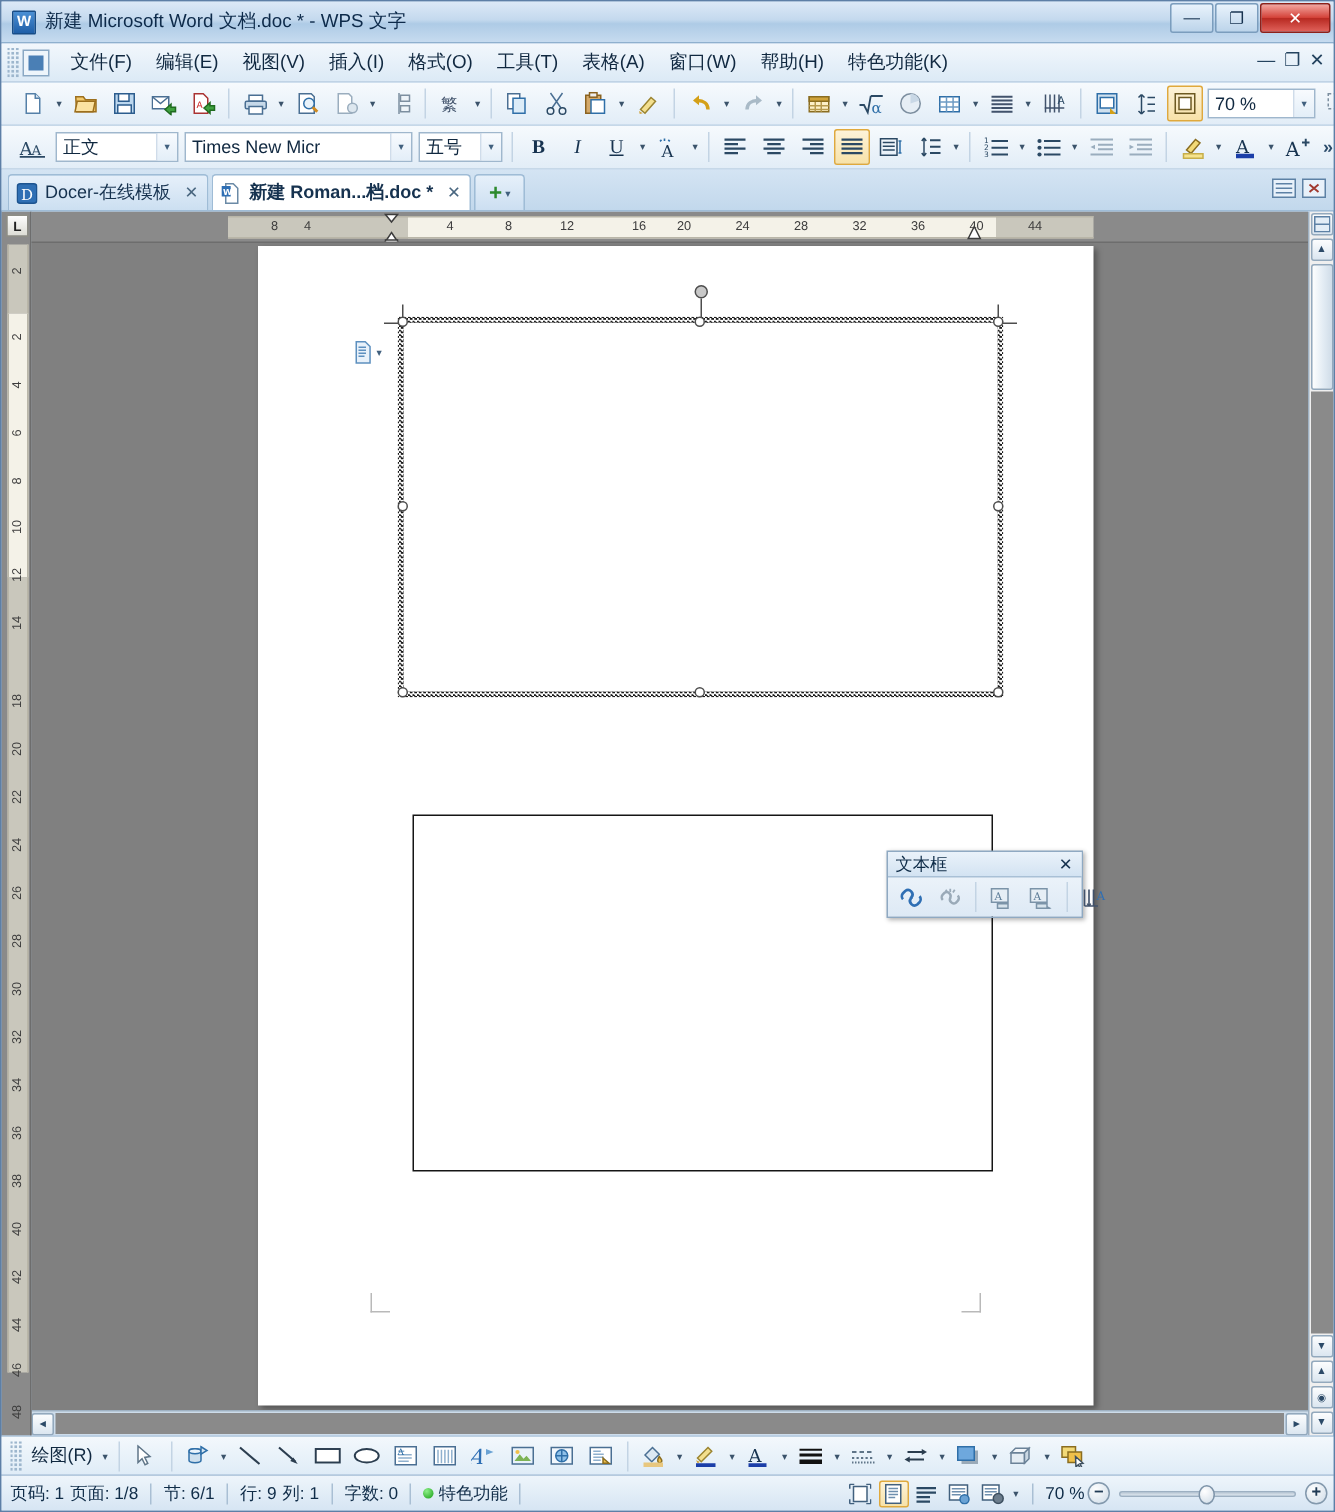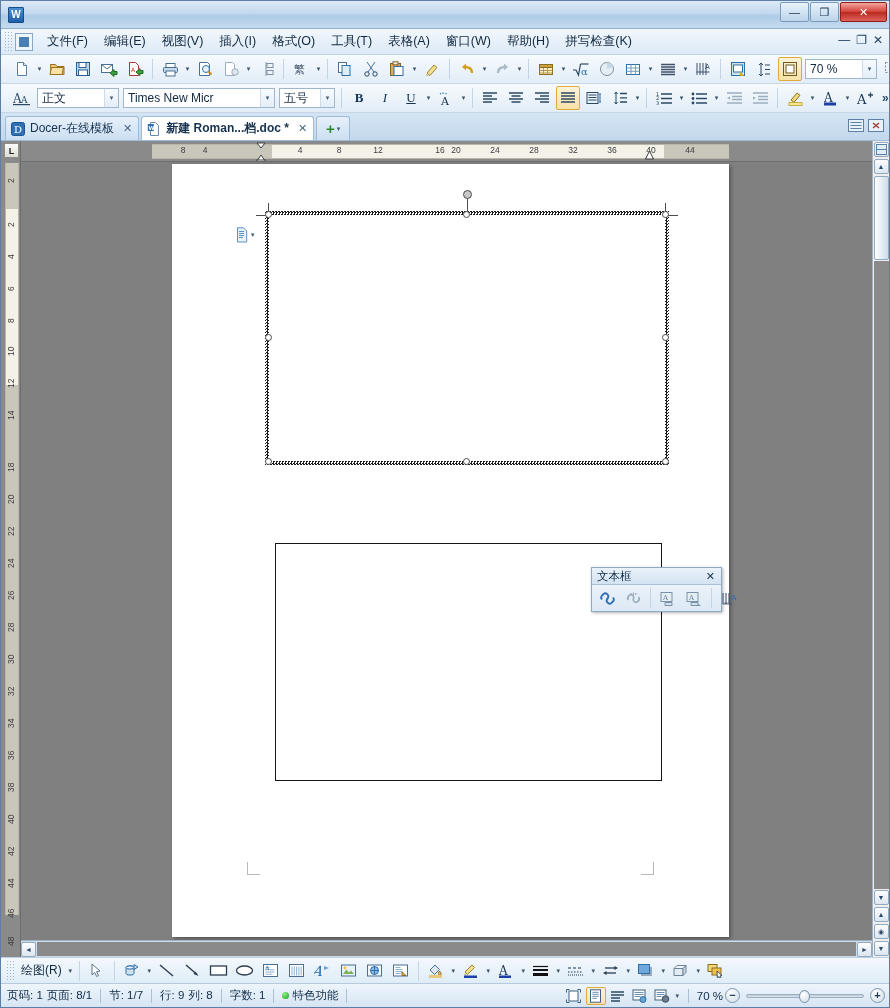--- a/index.html
+++ b/index.html
@@ -340,20 +340,21 @@
     font-size:11px; font-weight:bold; color:#203b55; line-height:1;
   }
 </style>
 </head>
 <body>
 
 <div id="app-window">
 
   <div id="titlebar">
     <div class="app-icon">W</div>
+    <div class="title-text">新建 Microsoft Word 文档.doc * - WPS 文字</div>
     <div class="winbtns">
       <div class="winbtn">—</div>
       <div class="winbtn">❐</div>
       <div class="winbtn close">✕</div>
     </div>
   </div>
 
   <div id="menubar">
     <div class="grip"></div>
     <div class="doc-ctl-icon">
@@ -361,21 +362,21 @@
       </div>
     <div class="menu-item">文件(F)</div>
     <div class="menu-item">编辑(E)</div>
     <div class="menu-item">视图(V)</div>
     <div class="menu-item">插入(I)</div>
     <div class="menu-item">格式(O)</div>
     <div class="menu-item">工具(T)</div>
     <div class="menu-item">表格(A)</div>
     <div class="menu-item">窗口(W)</div>
     <div class="menu-item">帮助(H)</div>
-    <div class="menu-item">拼写检查(K)</div>
+    <div class="menu-item">特色功能(K)</div>
     <div class="mdi-btns">
       <span>—</span>
       <span>❐</span>
       <span>✕</span>
     </div>
   </div>
 
   <div class="toolbar" id="toolbar-standard">
     <div class="grip"></div>
 
@@ -801,21 +802,21 @@
       <div id="hruler">
         <div class="hband dark" style="left:131px;width:120px;"></div>
         <div class="hband" style="left:251px;width:392px;"></div>
         <div class="hband dark" style="left:643px;width:65px;"></div>
 
         <div class="htick" style="left:155px">8</div>
         <div class="htick" style="left:177px">4</div>
         <div class="htick" style="left:272px">4</div>
         <div class="htick" style="left:311px">8</div>
         <div class="htick" style="left:350px">12</div>
-        <div class="htick" style="left:412px">16</div>
+        <div class="htick" style="left:398px">16</div>
         <div class="htick" style="left:428px">20</div>
         <div class="htick" style="left:467px">24</div>
         <div class="htick" style="left:506px">28</div>
         <div class="htick" style="left:545px">32</div>
         <div class="htick" style="left:584px">36</div>
         <div class="htick" style="left:623px">40</div>
         <div class="htick" style="left:662px">44</div>
 
         <svg style="position:absolute;left:234px;top:1px" width="12" height="20" viewBox="0 0 12 20">
           <path d="M2 1h8l-4 5z" fill="#fff" stroke="#3d3d3d"></path>
@@ -1093,28 +1094,28 @@
       <svg class="ic" width="17" height="15" viewBox="0 0 17 15">
         <rect x="1" y="1.5" width="9" height="7" fill="#f2d977" stroke="#8a6d20"></rect>
         <rect x="5" y="5" width="9" height="7" fill="#f0c04a" stroke="#8a6d20"></rect>
         <path d="M10 8l5 4.5-2 .4 1.2 2.4-1.1.6-1.2-2.4-1.6 1.4z" fill="#fff" stroke="#3d4f60"></path>
       </svg>
     </div>
   </div>
 
   <div id="statusbar">
     <span class="sitem">页码: 1</span>
-    <span class="sitem">页面: 8/1</span>
+    <span class="sitem">页面: 1/8</span>
     <span class="sdiv"></span>
-    <span class="sitem">节: 1/7</span>
+    <span class="sitem">节: 6/1</span>
     <span class="sdiv"></span>
     <span class="sitem">行: 9</span>
-    <span class="sitem">列: 8</span>
+    <span class="sitem">列: 1</span>
     <span class="sdiv"></span>
-    <span class="sitem">字数: 1</span>
+    <span class="sitem">字数: 0</span>
     <span class="sdiv"></span>
     <span class="sitem">
       <span class="green-dot"></span><span>特色功能</span>
     </span>
     <span class="sdiv"></span>
 
     <span style="flex:1 1 auto"></span>
 
     <span class="sview">
       <svg width="15" height="14" viewBox="0 0 15 14">

